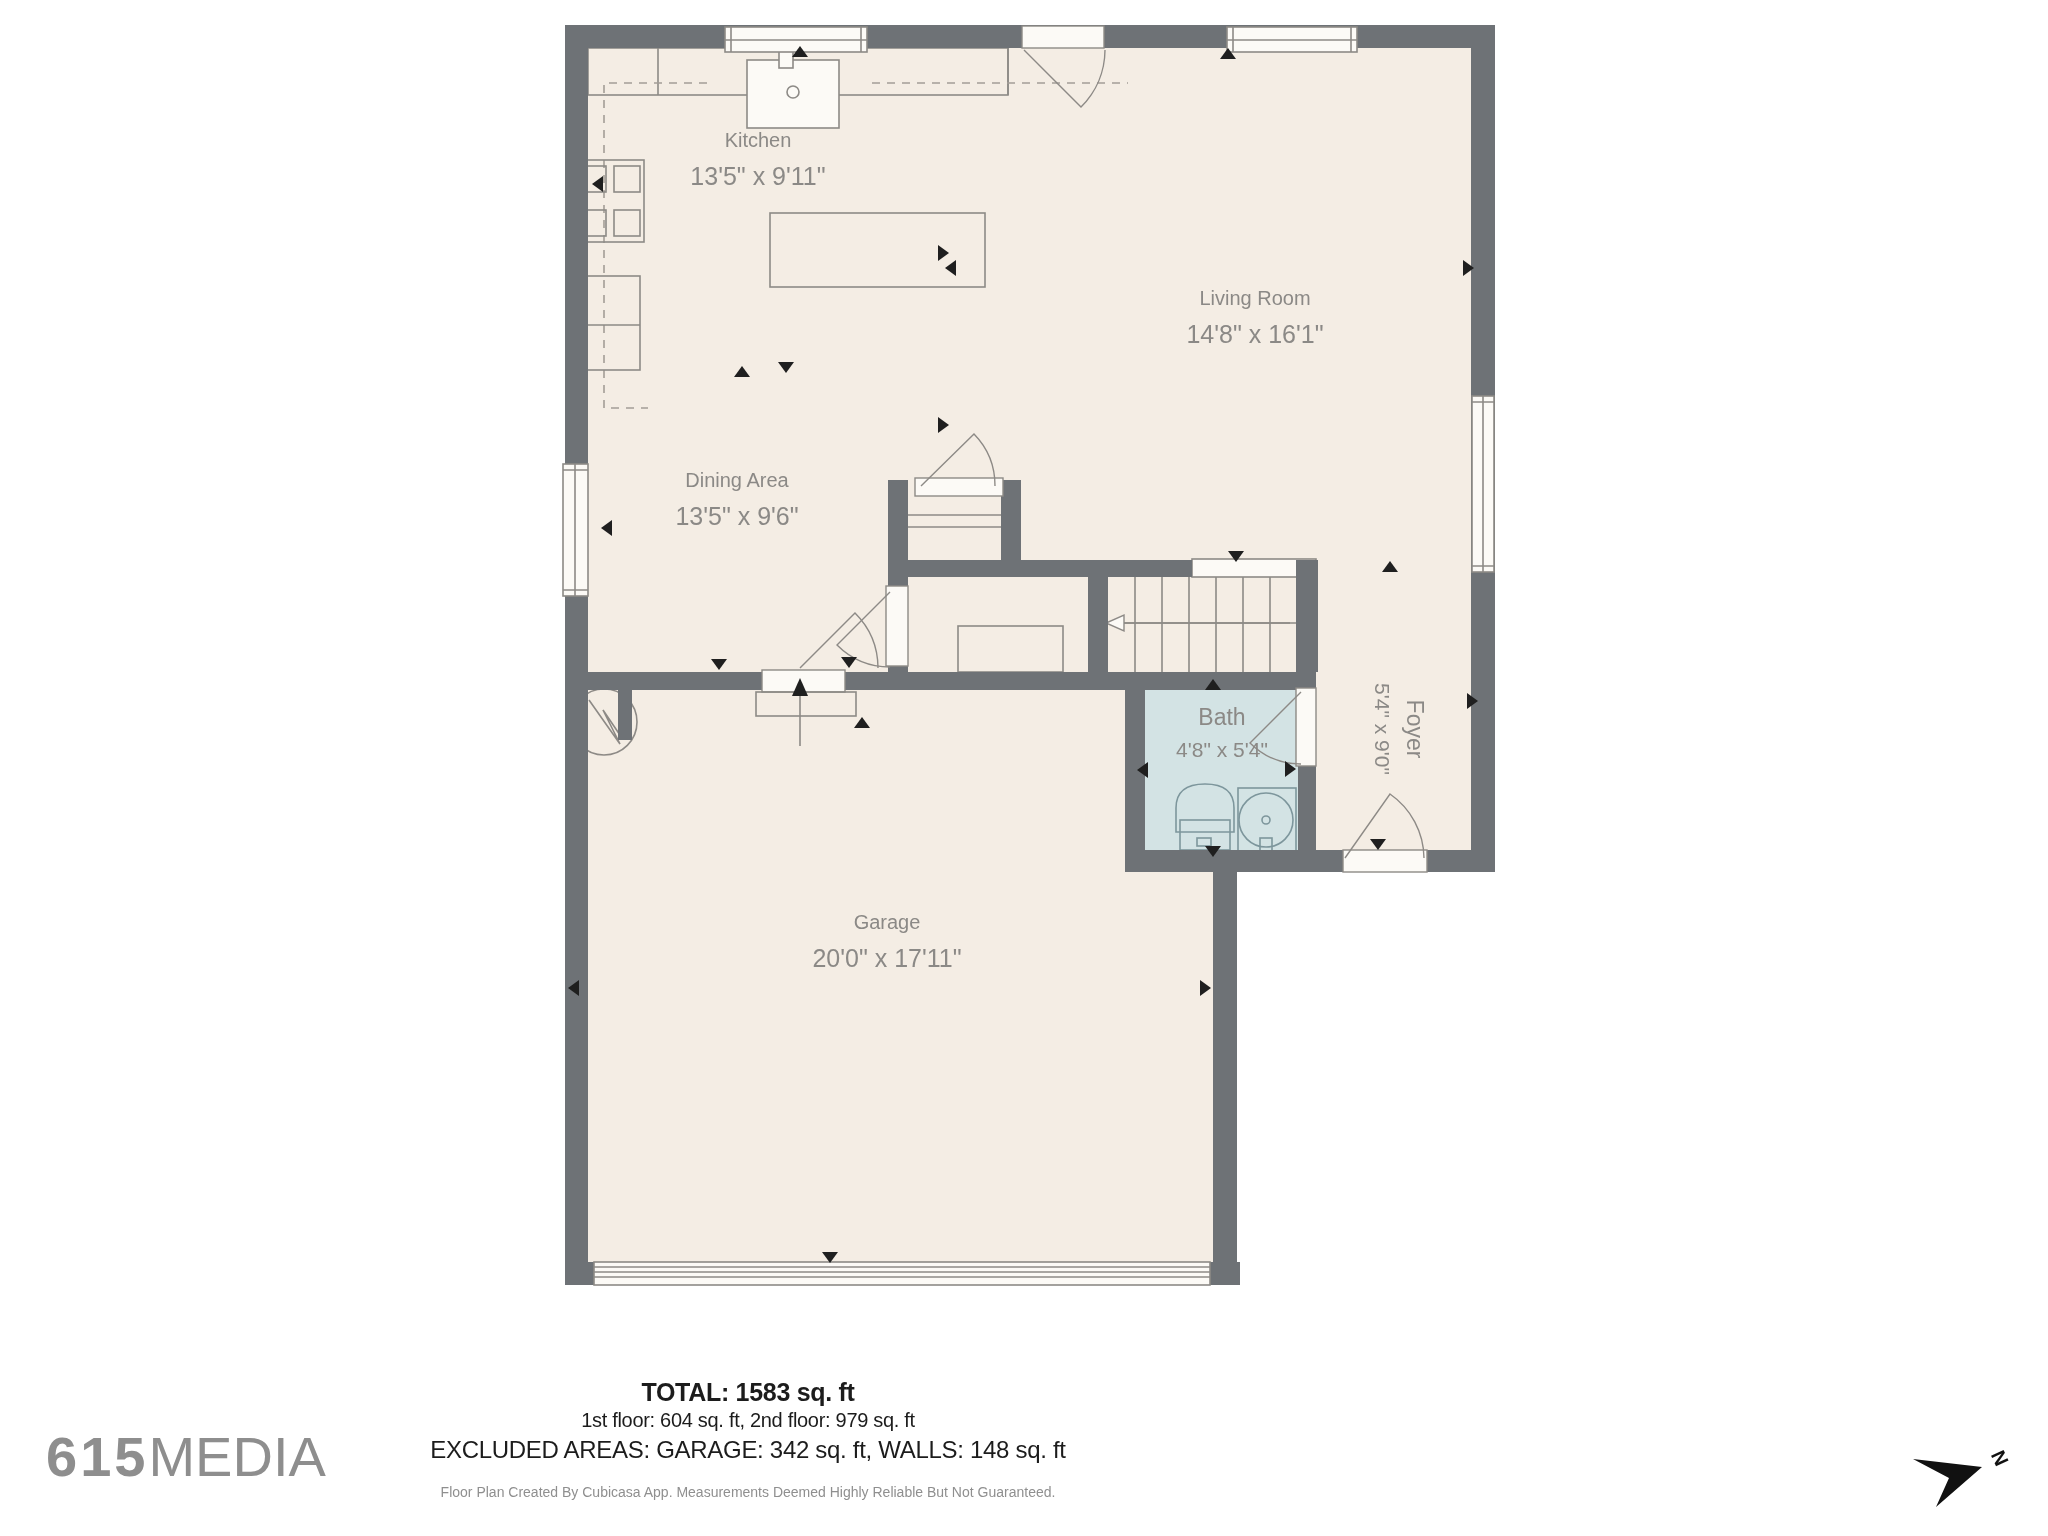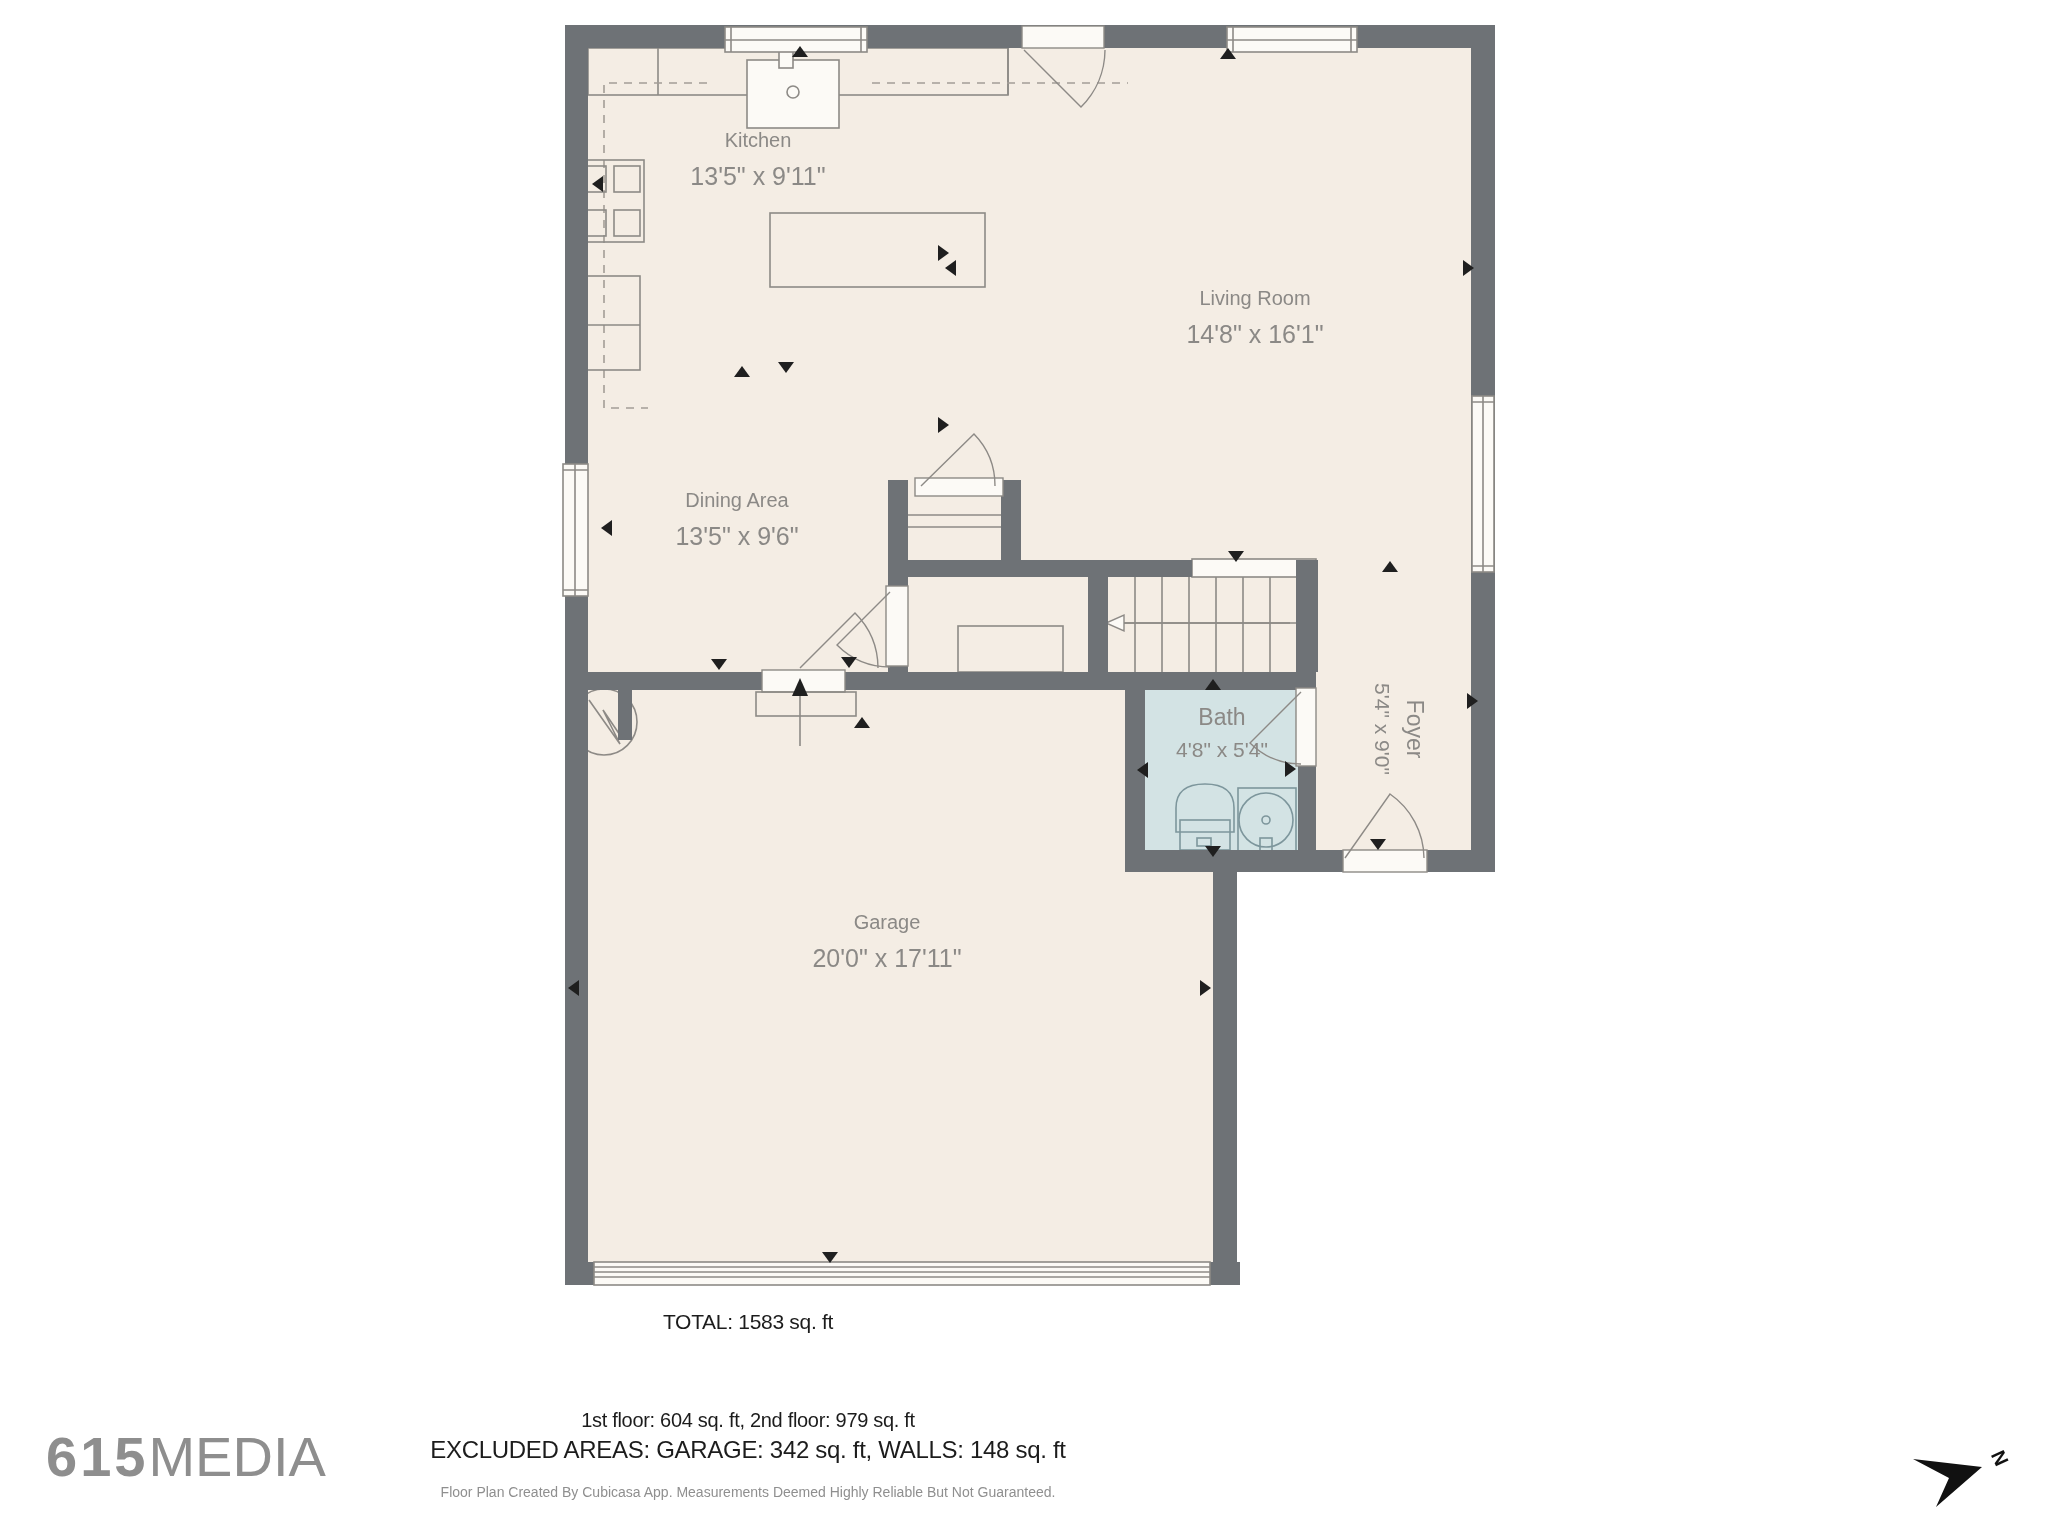--- a/index.html
+++ b/index.html
@@ -30,21 +30,21 @@
   .room-label span{display:block}
   .lg .rname{font-size:20px;line-height:37px}
   .lg .rdims{font-size:25px;line-height:35px}
   .md .rname{font-size:23px;line-height:33px}
   .md .rdims{font-size:21px;line-height:31px}
   .rotated{transform:translate(-50%,-50%) rotate(90deg)}
   .footer-line{
     position:absolute;left:748px;transform:translateX(-50%);
     white-space:nowrap;color:var(--footer-text);letter-spacing:-0.3px;z-index:5;
   }
-  #footer-total{top:1310px;font-size:21px;font-weight:400}
+  #footer-total{top:1378px;font-size:25px;font-weight:700}
   #footer-floors{top:1409px;font-size:20px}
   #footer-excluded{top:1436px;font-size:24px}
   #footer-disclaimer{top:1484px;font-size:14px;color:var(--muted-text);letter-spacing:0}
   #logo{
     position:absolute;left:46px;top:1427px;font-size:56px;color:var(--logo);
     white-space:nowrap;z-index:5;line-height:60px;
   }
   #logo .logo-prefix{font-weight:700;letter-spacing:3px}
   #logo .logo-suffix{font-weight:400;letter-spacing:0px}
 </style>
@@ -219,21 +219,21 @@
 </svg>
 
 <div class="room-label lg" style="left:758px;top:158px">
   <span class="rname">Kitchen</span>
   <span class="rdims">13'5" x 9'11"</span>
 </div>
 <div class="room-label lg" style="left:1255px;top:316px">
   <span class="rname">Living Room</span>
   <span class="rdims">14'8" x 16'1"</span>
 </div>
-<div class="room-label lg" style="left:737px;top:518px">
+<div class="room-label lg" style="left:737px;top:498px">
   <span class="rname">Dining Area</span>
   <span class="rdims">13'5" x 9'6"</span>
 </div>
 <div class="room-label md" style="left:1222px;top:733px">
   <span class="rname">Bath</span>
   <span class="rdims">4'8" x 5'4"</span>
 </div>
 <div class="room-label md rotated" style="left:1399px;top:729px">
   <span class="rname">Foyer</span>
   <span class="rdims">5'4" x 9'0"</span>

